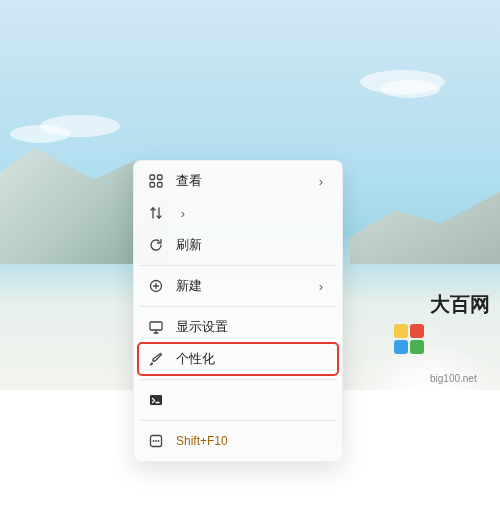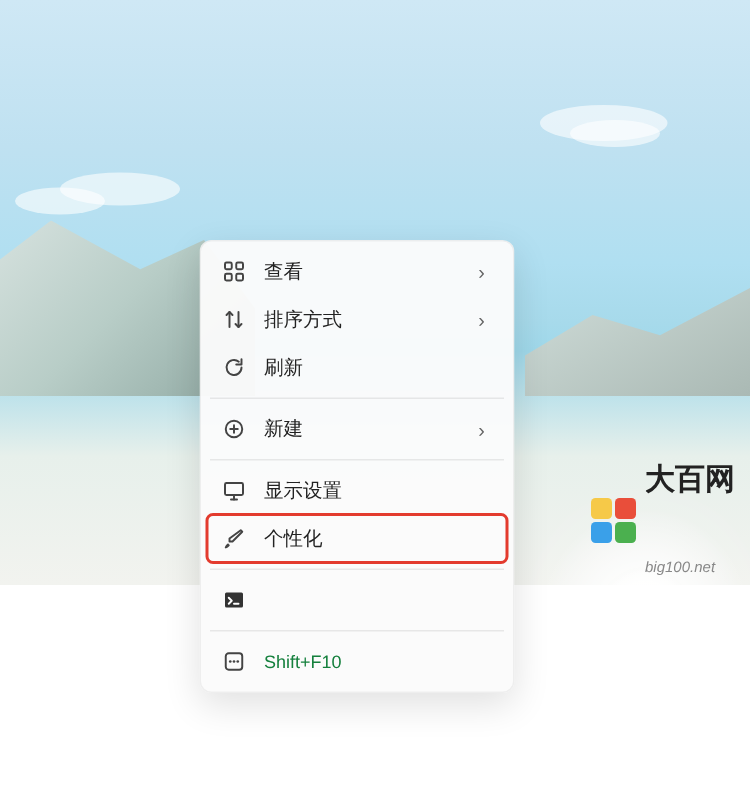--- a/index.html
+++ b/index.html
@@ -27,30 +27,30 @@
     box-shadow:0 0 60px 20px rgba(255,255,255,.5);}
   .menu{position:absolute;left:133px;top:160px;width:200px;
     background:rgba(251,251,251,.96);border:1px solid rgba(0,0,0,.05);border-radius:8px;
     box-shadow:0 8px 24px rgba(0,0,0,.12);padding:4px;}
   .mi{display:flex;align-items:center;height:32px;border-radius:4px;padding:0 10px;
     box-sizing:border-box;gap:12px;cursor:default;color:#222;}
   .mi.hl{outline:2px solid #e33b2e;outline-offset:-1px;}
   .ic{width:16px;height:16px;flex:none;display:flex;align-items:center;justify-content:center;color:#444;}
   .ic svg{width:16px;height:16px;display:block;}
   .lbl{flex:1;white-space:nowrap;}
-  .shc{color:#15803d;font-size:12px;}
+  .shc{color:#a16207;font-size:12px;}
   .chev{width:14px;text-align:center;color:#666;}
   .sep{height:1px;background:rgba(0,0,0,.08);margin:4px 2px;}
   .brand{position:absolute;right:10px;bottom:6px;display:flex;align-items:center;gap:6px;}
   .logoGrid{display:grid;grid-template-columns:14px 14px;grid-template-rows:14px 14px;gap:2px;}
   .logoGrid span{border-radius:3px;}
   .lc1{background:#f6c948;} .lc2{background:#e94e3a;} .lc3{background:#3aa0e9;} .lc4{background:#4bb04f;}
   .btxt{display:flex;flex-direction:column;line-height:1;gap:44px;}
   .bcn{font-size:20px;font-weight:700;color:#222;}
-  .ben{font-size:10px;color:#888;margin-top:0;font-style:italic;}
+  .ben{font-size:10px;color:#888;margin-top:16px;}
 </style>
 </head>
 <body>
 
 <div class="wall">
   <div class="cloud c1"></div>
   <div class="cloud c2"></div>
   <div class="cloud c3"></div>
   <div class="cloud c4"></div>
   <div class="mtn mtnL"></div>
@@ -73,21 +73,20 @@
       </div>
       <div class="mi">
         <span class="ic">
           <svg viewBox="0 0 16 16" fill="none" stroke="currentColor" stroke-width="1.3" stroke-linecap="round" stroke-linejoin="round">
             <path d="M5 13V3"></path>
             <path d="M3 5l2-2 2 2"></path>
             <path d="M11 3v10"></path>
             <path d="M9 11l2 2 2-2"></path>
           </svg>
         </span>
-        <span class="lbl">排序方式</span>
         <span class="chev">›</span>
       </div>
       <div class="mi">
         <span class="ic">
           <svg viewBox="0 0 16 16" fill="none" stroke="currentColor" stroke-width="1.3" stroke-linecap="round" stroke-linejoin="round">
             <path d="M13 8a5 5 0 1 1-1.8-3.85"></path>
             <path d="M13 2.5V6h-3.5"></path>
           </svg>
         </span>
         <span class="lbl">刷新</span>

